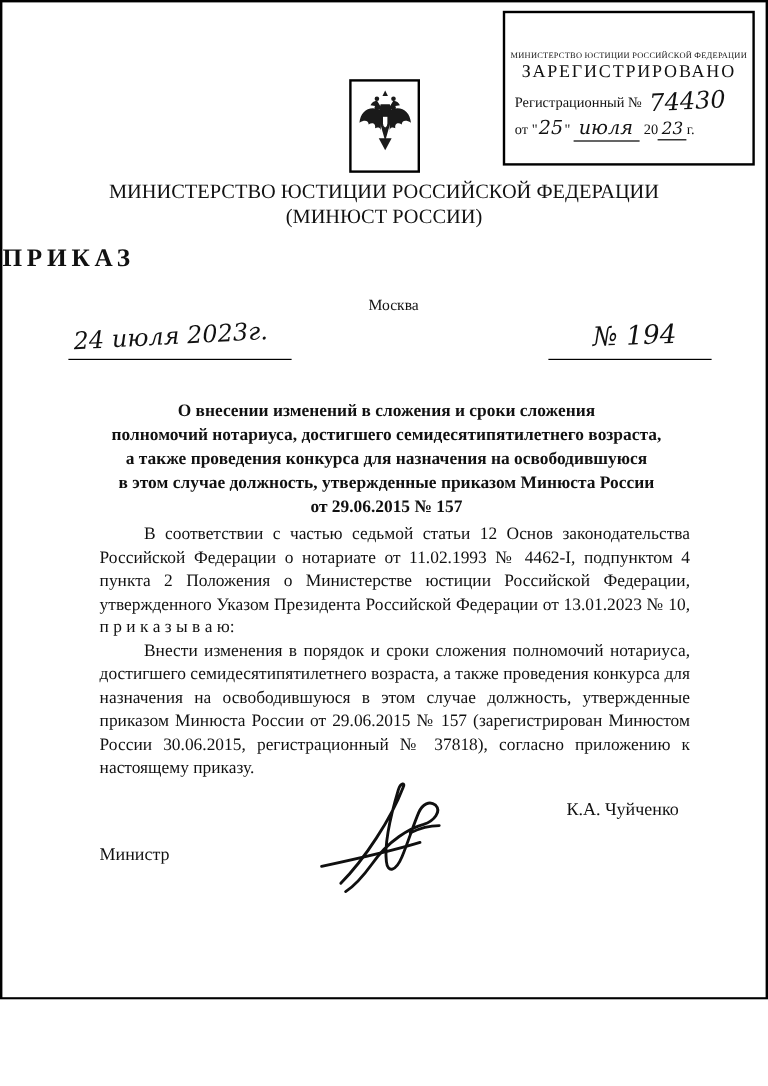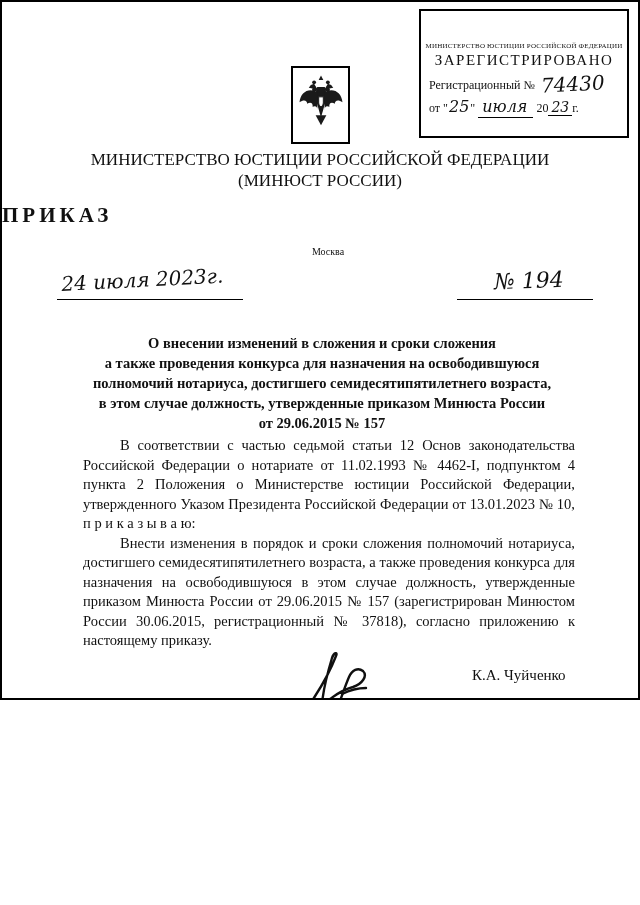--- a/index.html
+++ b/index.html
@@ -1,19 +1,19 @@
 <!DOCTYPE html>
 <html><head>
 <meta charset="utf-8">
 <style>
   * { margin:0; padding:0; box-sizing:border-box; }
   html,body { background:#ffffff; }
   .page {
     position:relative;
-    width:640px; height:700px;
+    width:640px; height:833px;
     margin:0 auto;
     background:#fff;
     border:2px solid #000;
     font-family:"Liberation Serif", serif;
     color:#111;
     overflow:hidden;
   }
 
   
   .emblem-box {
@@ -43,21 +43,21 @@
   .stamp-date-row { margin-top:3px; }
   .stamp-day { font-size:16px; padding:0 1px; }
   .stamp-month { font-size:16px; border-bottom:1px solid #000; padding:0 6px 1px 4px; }
   .stamp-year-hw { font-size:14px; border-bottom:1px solid #000; padding:0 3px; }
 
   .hw { font-family:"DejaVu Serif", serif; font-style:italic; }
 
   
   .org-name { position:absolute; left:0; top:147px; width:100%; text-align:center; font-size:17px; line-height:21px; }
   .doc-type { position:absolute; left:0; top:201px; width:100%; text-align:left; font-size:21px; font-weight:bold; letter-spacing:4px; }
-  .doc-city { position:absolute; left:0; top:244px; width:100%; text-align:center; font-size:10px;padding-left:16px; }
+  .doc-city { position:absolute; left:0; top:244px; width:100%; text-align:center; font-size:13px;padding-left:16px; }
 
   
   .hw-date {
     position:absolute; left:60px; top:270px;
     font-size:20px; transform:rotate(-3deg); transform-origin:left bottom;
     white-space:nowrap;
   }
   .hw-number {
     position:absolute; left:492px; top:266px;
     font-size:22px; transform:rotate(-2deg);
@@ -129,22 +129,22 @@
   <div class="doc-type">ПРИКАЗ</div>
   <div class="doc-city">Москва</div>
 
   <div class="hw hw-date">24 июля 2023г.</div>
   <div class="hw hw-number">№ 194</div>
   <div class="rule-left"></div>
   <div class="rule-right"></div>
 
   <div class="doc-title">
     <div>О внесении изменений в сложения и сроки сложения</div>
+    <div>полномочий нотариуса, достигшего семидесятипятилетнего возраста,</div>
     <div>а также проведения конкурса для назначения на освободившуюся</div>
-    <div>полномочий нотариуса, достигшего семидесятипятилетнего возраста,</div>
     <div>в этом случае должность, утвержденные приказом Минюста России</div>
     <div>от 29.06.2015 № 157</div>
   </div>
 
   <div class="doc-body">
     <p>В соответствии с частью седьмой статьи 12 Основ законодательства Российской Федерации о нотариате от 11.02.1993 № 4462-I, подпунктом 4 пункта 2 Положения о Министерстве юстиции Российской Федерации, утвержденного Указом Президента Российской Федерации от 13.01.2023 № 10, п р и к а з ы в а ю:</p>
     <p>Внести изменения в порядок и сроки сложения полномочий нотариуса, достигшего семидесятипятилетнего возраста, а также проведения конкурса для назначения на освободившуюся в этом случае должность, утвержденные приказом Минюста России от 29.06.2015 № 157 (зарегистрирован Минюстом России 30.06.2015, регистрационный № 37818), согласно приложению к настоящему приказу.</p>
   </div>
 
   <div class="sig-role">Министр</div>

